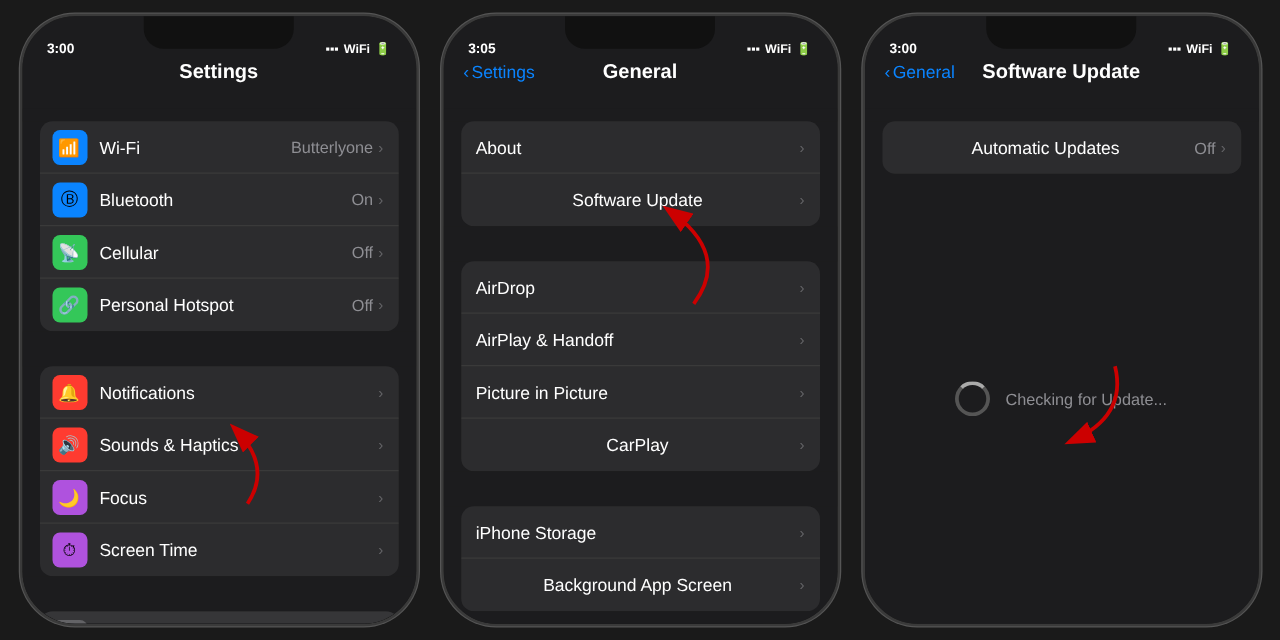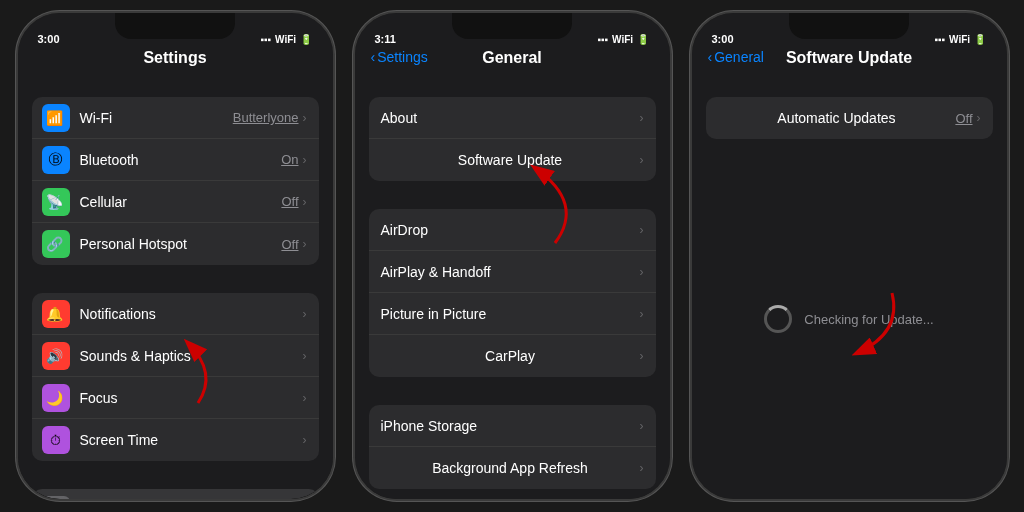--- a/index.html
+++ b/index.html
@@ -148,21 +148,20 @@
     .row-label {
       flex: 1;
       font-size: 14px;
       color: #fff;
     }
 
     .row-value {
       font-size: 13px;
       color: #8e8e93;
       margin-right: 4px;
-      text-decoration: underline;
     }
 
     .row-chevron {
       font-size: 12px;
       color: #636366;
     }
 
     
     .ic-blue { background: #0a84ff; }
     .ic-green { background: #34c759; }
@@ -320,21 +319,21 @@
       </marker>
     </defs>
     <path d="M 180 390 Q 200 360 170 330" stroke="#cc0000" stroke-width="3" fill="none" marker-end="url(#arrowhead1)"></path>
   </svg>
 </div>
 
 <div class="phone">
   <div class="phone-notch"></div>
   <div class="phone-screen">
     <div class="status-bar">
-      <span>3:11</span>
+      <span>3:05</span>
       <div class="status-right">
         <span>▪▪▪</span>
         <span>WiFi</span>
         <span>🔋</span>
       </div>
     </div>
     <div class="nav-bar">
       <div class="nav-back">
         <span>‹</span>
         <span>Settings</span>
@@ -376,21 +375,21 @@
       </div>
 
       <div class="section-gap"></div>
 
       <div class="settings-group">
         <div class="settings-row-plain">
           <span class="row-label-plain">iPhone Storage</span>
           <span class="row-chevron">›</span>
         </div>
         <div class="settings-row-plain">
-          <span class="row-label-plain">Background App Refresh</span>
+          <span class="row-label-plain">Background App Screen</span>
           <span class="row-chevron">›</span>
         </div>
       </div>
 
       <div class="section-gap"></div>
 
     </div>
   </div>
 
   <svg class="svg-arrow" width="295" height="490" style="top:0;left:0;position:absolute;">

